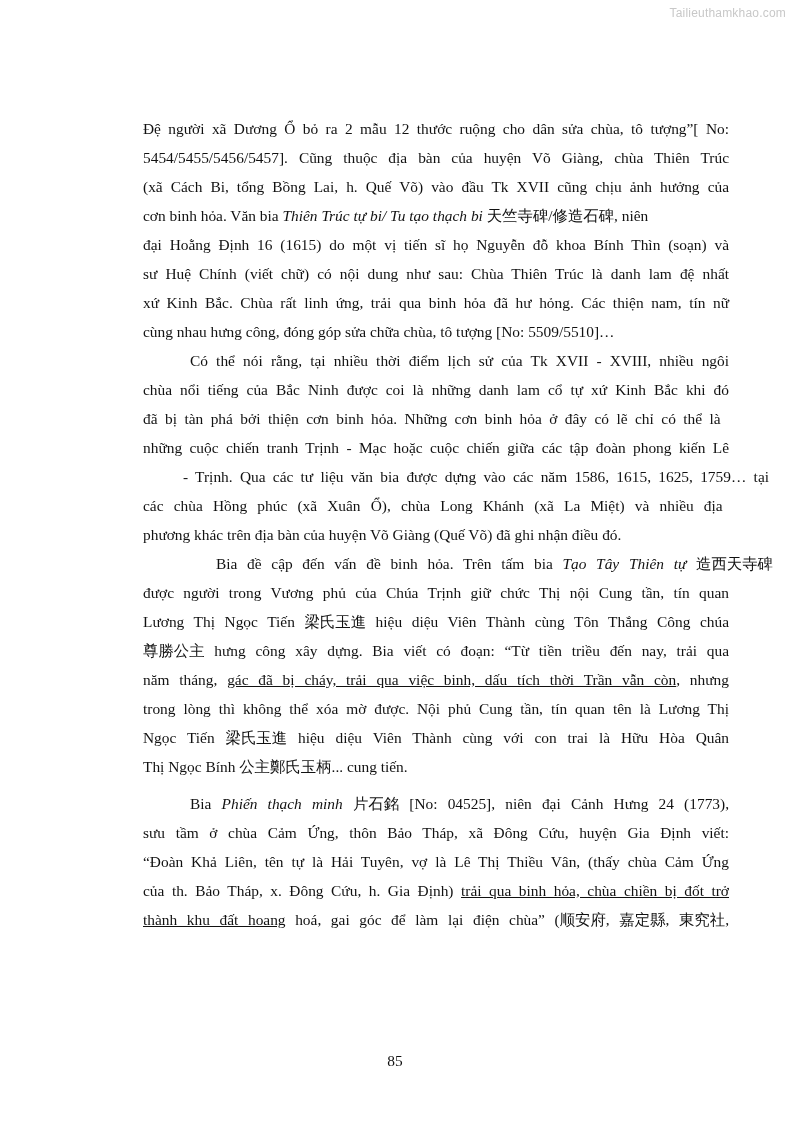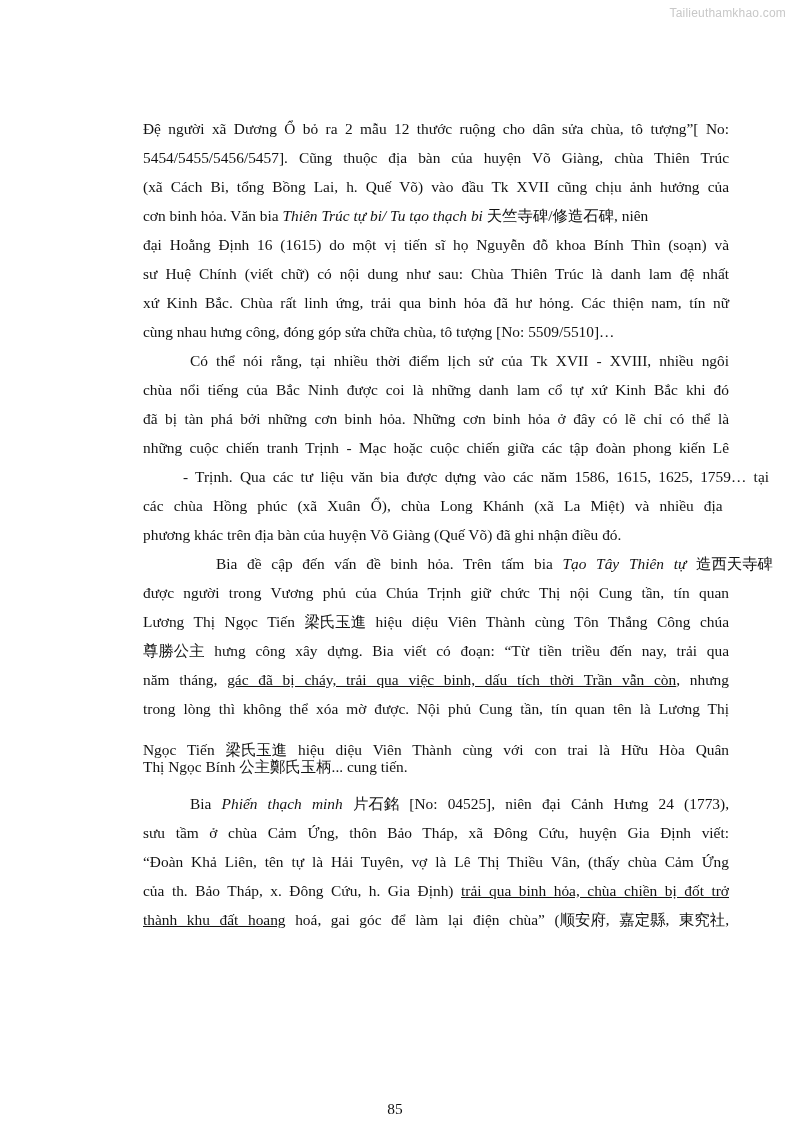--- a/index.html
+++ b/index.html
@@ -8,21 +8,21 @@
   .watermark { position: absolute; top: 6px; right: 8px; font-family: "Liberation Sans", "DejaVu Sans", sans-serif;
                font-size: 12px; color: #c8c8c8; letter-spacing: 0.2px; }
   .page { position: absolute; left: 143px; top: 114px; width: 586px; }
   .line { height: 29px; line-height: 29px; font-size: 15.4px; white-space: nowrap; display: flex; justify-content: space-between; }
   .line.last { justify-content: flex-start; }
   .indent { padding-left: 47px; }
   .indent-small { padding-left: 29px; }
   .gap { height: 8px; }
   i, .it { font-style: italic; }
   u { text-decoration: underline; }
-  .pagenum { position: absolute; left: 0; width: 790px; top: 1100px; text-align: center; font-size: 15.4px; }
+  .pagenum { position: absolute; left: 0; width: 790px; top: 1052px; text-align: center; font-size: 15.4px; }
 </style>
 </head>
 <body>
 
 <div class="watermark">Tailieuthamkhao.com</div>
 
 <div class="page">
 
   <div>
     <div class="line">
@@ -52,21 +52,21 @@
   </div>
 
   <div>
     <div class="line indent">
         <span style="word-spacing: 4.30469px;">Có thể nói rằng, tại nhiều thời điểm lịch sử của Tk XVII - XVIII, nhiều ngôi</span>
       </div>
     <div class="line">
         <span style="word-spacing: 4.17708px;">chùa nổi tiếng của Bắc Ninh được coi là những danh lam cổ tự xứ Kinh Bắc khi đó</span>
       </div>
     <div class="line">
-        <span style="word-spacing: 3.60859px;">đã bị tàn phá bởi những cơn binh hỏa. Những cơn binh hỏa ở đây có lẽ chỉ có thể là</span>
+        <span style="word-spacing: 3.60859px;">đã bị tàn phá bởi thiện cơn binh hỏa. Những cơn binh hỏa ở đây có lẽ chỉ có thể là</span>
       </div>
     <div class="line">
         <span style="word-spacing: 3.52832px;">những cuộc chiến tranh Trịnh - Mạc hoặc cuộc chiến giữa các tập đoàn phong kiến Lê</span>
       </div>
     <div class="line">
         <span style="word-spacing: 3.42923px; margin-left: 40px;">- Trịnh. Qua các tư liệu văn bia được dựng vào các năm 1586, 1615, 1625, 1759… tại</span>
       </div>
     <div class="line">
         <span style="word-spacing: 6.33594px;">các chùa Hồng phúc (xã Xuân Ổ), chùa Long Khánh (xã La Miệt)  và nhiều địa</span>
       </div>
@@ -88,21 +88,21 @@
     <div class="line">
         <span style="word-spacing: 5.92188px;">尊勝公主 hưng công xây dựng. Bia viết có đoạn: “Từ tiền triều đến nay, trải qua</span>
       </div>
     <div class="line">
         <span style="word-spacing: 5.95117px;"><span>năm tháng, </span><u>gác đã bị cháy, trải qua việc binh, dấu tích thời Trần vẫn còn</u><span>, nhưng</span></span>
       </div>
     <div class="line">
         <span style="word-spacing: 4.08272px;">trong lòng thì không thể xóa mờ được. Nội phủ Cung tần, tín quan tên là Lương Thị</span>
       </div>
     <div class="line">
-        <span style="word-spacing: 7.07812px; margin-top: 12px;">Ngọc Tiến 梁氏玉進 hiệu diệu Viên Thành cùng với con trai là Hữu Hòa Quân</span>
+        <span style="word-spacing: 7.07812px;">Ngọc Tiến 梁氏玉進 hiệu diệu Viên Thành cùng với con trai là Hữu Hòa Quân</span>
       </div>
     <div class="line last">
         <span>Thị Ngọc Bính 公主鄭氏玉柄... cung tiến.</span>
       </div>
   </div>
 
   <div class="gap"></div>
 
   <div>
     <div class="line indent">

